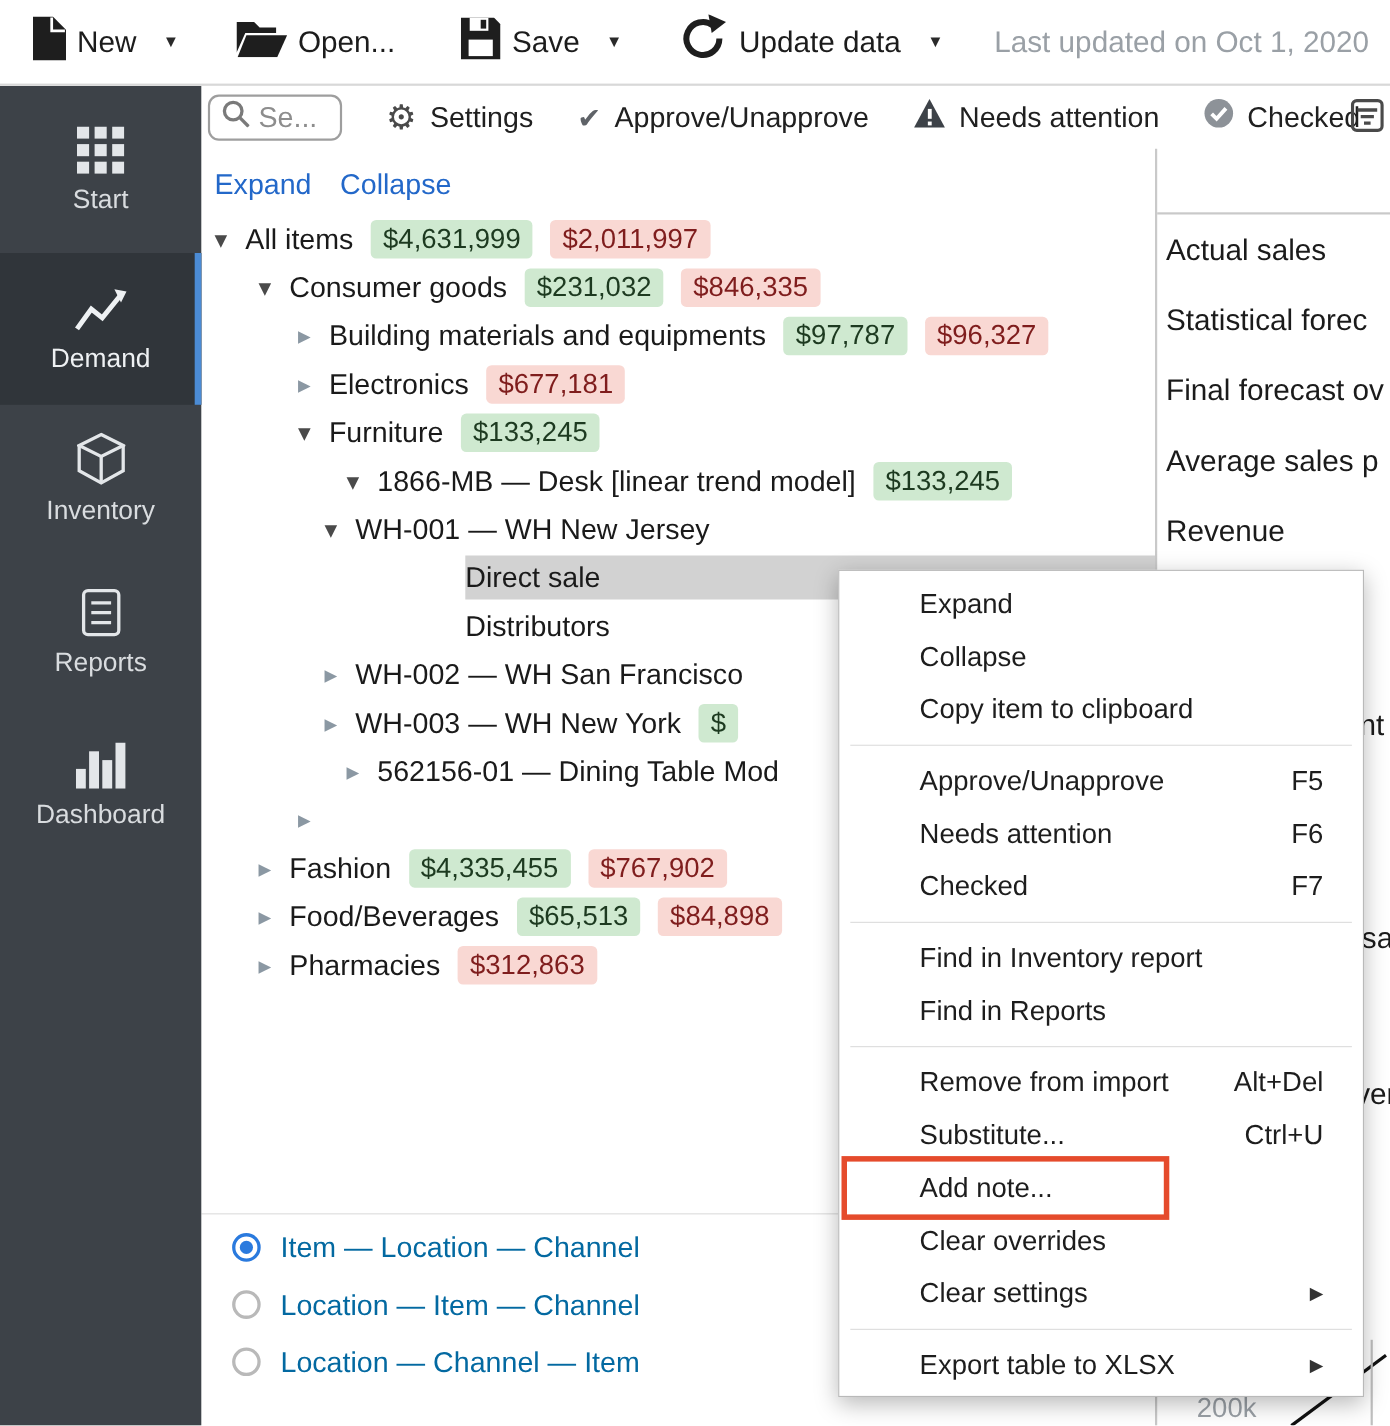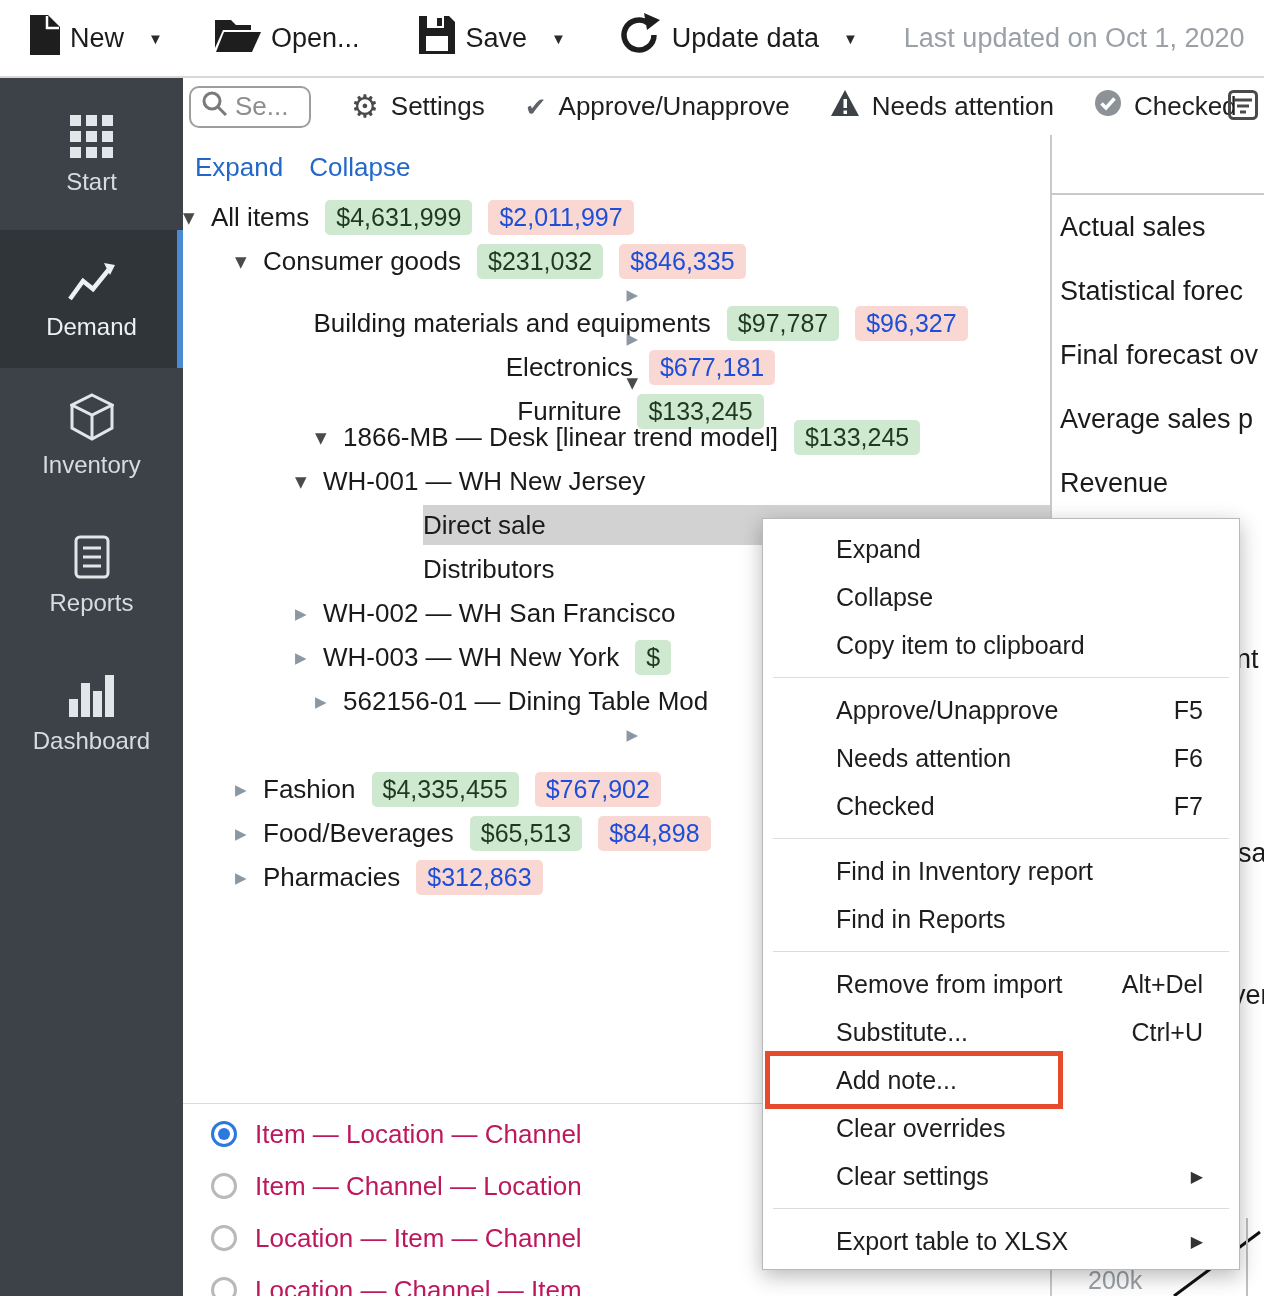--- a/index.html
+++ b/index.html
@@ -63,44 +63,44 @@
 
   
   .tree-panel {
     position:absolute; left:183px; top:135px; width:867px; bottom:0;
     background:#fff; z-index:1; overflow:hidden;
   }
   .tree-links { margin:14px 0 10px 12px; height:36px; display:flex; gap:26px; align-items:center; }
   .link { font-size:26px; color:#2368c9; text-decoration:none; cursor:pointer; }
 
   .trow { display:flex; align-items:center; height:44px; font-size:26px; white-space:nowrap; }
-  .lvl0 { } .lvl1 { padding-left:52px;justify-content:flex-end; } .lvl2 { padding-left:48px;flex-direction:column; }
+  .lvl0 { padding-left:12px; } .lvl1 { padding-left:52px;justify-content:flex-end; } .lvl2 { padding-left:88px; }
   .lvl3 { padding-left:132px; } .lvl4 { padding-left:112px; } .lvl5 { padding-left:212px; }
   .chev { width:28px; flex:none; font-size:23px; line-height:1; }
   .chev.down::before { content:"▾"; color:#4a4a4a; }
   .chev.right::before { content:"▸"; color:#8b98a3; }
   .row-inner { flex:1; display:flex; align-items:center; height:40px; }
   .trow.selected .row-inner { background:#d2d2d2; }
   .badge {
     display:inline-block; margin-left:16px; padding:3px 11px; border-radius:5px;
     font-size:25px;
   }
   .badge.green { background:#cfe9d0; color:#1d3a20; }
-  .badge.pink { background:#f9d8d3; color:#1d4ed8; }
+  .badge.pink { background:#f9d8d3; color:#7f1d1d; }
 
   
   .radio-section { margin-top:204px; border-top:1px solid #dcdcdc; padding-top:4px; }
   .radio-row { height:52px; display:flex; align-items:center; gap:18px; padding-left:28px; cursor:default; }
   .radio {
     width:26px; height:26px; border-radius:50%; border:3px solid #b9b9b9; flex:none;
     display:flex; align-items:center; justify-content:center; background:#fff;
   }
   .radio.on { border-color:#2a7ade; }
   .radio.on::after { content:""; width:12px; height:12px; border-radius:50%; background:#2a7ade; }
-  .radio-label { font-size:26px; color:#be185d; }
+  .radio-label { font-size:26px; color:#0369a1; }
 
   
   .right-panel {
     position:absolute; left:1050px; top:135px; right:0; bottom:0;
     background:#fff; border-left:2px solid #c9c9c9; z-index:2;
   }
   .rp-header { height:60px; border-bottom:2px solid #c9c9c9; }
   .rp-row {
     height:64px; display:flex; align-items:center; padding-left:8px;
     font-size:27px; color:#1b1b1b; white-space:nowrap; overflow:hidden;
@@ -401,24 +401,20 @@
     </div>
   </div>
 
   <div class="radio-section">
     <div class="radio-row">
       <span class="radio on"></span>
       <span class="radio-label">Item — Location — Channel</span>
     </div>
     <div class="radio-row">
       <span class="radio"></span>
-      <span class="radio-label">Item — Channel — Location</span>
-    </div>
-    <div class="radio-row">
-      <span class="radio"></span>
       <span class="radio-label">Location — Item — Channel</span>
     </div>
     <div class="radio-row">
       <span class="radio"></span>
       <span class="radio-label">Location — Channel — Item</span>
     </div>
   </div>
 </div>
 
 <div class="right-panel">

